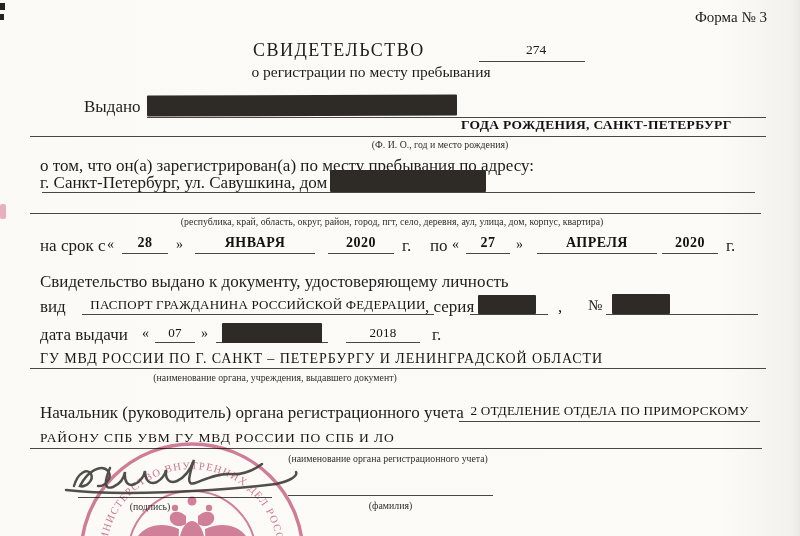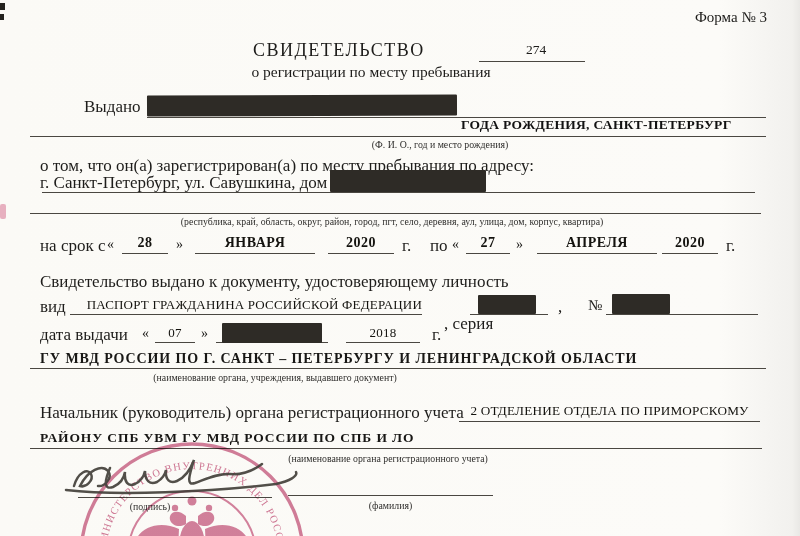--- a/index.html
+++ b/index.html
@@ -5,21 +5,21 @@
   html,body{margin:0;padding:0;background:#e8e8e6;}
   .page{
     position:relative; width:800px; height:536px; overflow:hidden;
     background:linear-gradient(90deg,#fbfaf6 0%,#fcfbf8 90%,#f2f1ee 99%,#e9e8e5 100%);
     font-family:"Liberation Serif", serif; color:#1d1c1a;
   }
   .abs{position:absolute;}
   .t17{font-size:17px; line-height:1.15; color:#1e1d1b; white-space:nowrap;}
   .t15{font-size:15px; white-space:nowrap;}
   .capsb{font-size:13.5px; font-weight:bold; letter-spacing:.3px; white-space:nowrap; color:#121212;}
-  .caps{font-size:13.5px; letter-spacing:.9px; white-space:nowrap; color:#181715;font-weight:bold;}
+  .caps{font-size:13.5px; letter-spacing:.9px; white-space:nowrap; color:#181715;}
   .cap{font-size:9.8px; color:#2e2d2b; text-align:center; white-space:nowrap;}
   .line{position:absolute; border-bottom:1.4px solid #4a4741;}
   .cell{position:absolute; text-align:center; border-bottom:1.4px solid #4a4741; font-size:14px; font-weight:bold; letter-spacing:.5px; color:#14130f;}
   .cellr{position:absolute; text-align:center; border-bottom:1.4px solid #4a4741; font-size:13px; letter-spacing:.2px; color:#14130f;}
   .redact{position:absolute; background:#2e2b26; border-radius:1px; z-index:4;}
   .q{font-size:14px;}
   .stamp-svg{position:absolute; z-index:2; mix-blend-mode:multiply; opacity:.88; filter:blur(.3px);}
   .sig-svg{position:absolute; z-index:3;}
   .edge-mark{position:absolute; background:#24221e; z-index:5;}
 </style>
@@ -64,22 +64,22 @@
   <div class="abs t17" style="left:430px;top:236px;">по</div>
   <div class="abs t17 q" style="left:452px;top:237px;">«</div>
   <div class="cell" style="left:466px;top:235px;width:44px;height:18px;">27</div>
   <div class="abs t17 q" style="left:516px;top:237px;">»</div>
   <div class="cell" style="left:537px;top:235px;width:120px;height:18px;">АПРЕЛЯ</div>
   <div class="cell" style="left:662px;top:235px;width:56px;height:18px;">2020</div>
   <div class="abs t17" style="left:726px;top:236px;">г.</div>
 
   <div class="abs t17" style="left:40px;top:272px;">Свидетельство выдано к документу, удостоверяющему личность</div>
   <div class="abs t17" style="left:40px;top:297px;">вид</div>
-  <div class="cellr" style="left:70px;top:297px;width:352px;height:17px;text-align:right;">ПАСПОРТ ГРАЖДАНИНА РОССИЙСКОЙ ФЕДЕРАЦИИ</div>
-  <div class="abs t17" style="left:444px;top:297px;margin-top:17px;">, серия</div>
+  <div class="cellr" style="left:82px;top:297px;width:352px;height:17px;">ПАСПОРТ ГРАЖДАНИНА РОССИЙСКОЙ ФЕДЕРАЦИИ</div>
+  <div class="abs t17" style="left:425px;top:297px;">, серия</div>
   <div class="redact" style="left:478px;top:295px;width:58px;height:19px;"></div>
   <div class="line" style="left:470px;top:298px;width:78px;height:16px;"></div>
   <div class="abs t17" style="left:558px;top:297px;">,</div>
   <div class="abs t17" style="left:588px;top:297px;font-size:15px;">№</div>
   <div class="redact" style="left:612px;top:294px;width:58px;height:20px;"></div>
   <div class="line" style="left:606px;top:298px;width:152px;height:16px;"></div>
 
   <div class="abs t17" style="left:40px;top:325px;">дата выдачи</div>
   <div class="abs t17 q" style="left:142px;top:326px;">«</div>
   <div class="cellr" style="left:155px;top:325px;width:40px;height:17px;">07</div>

